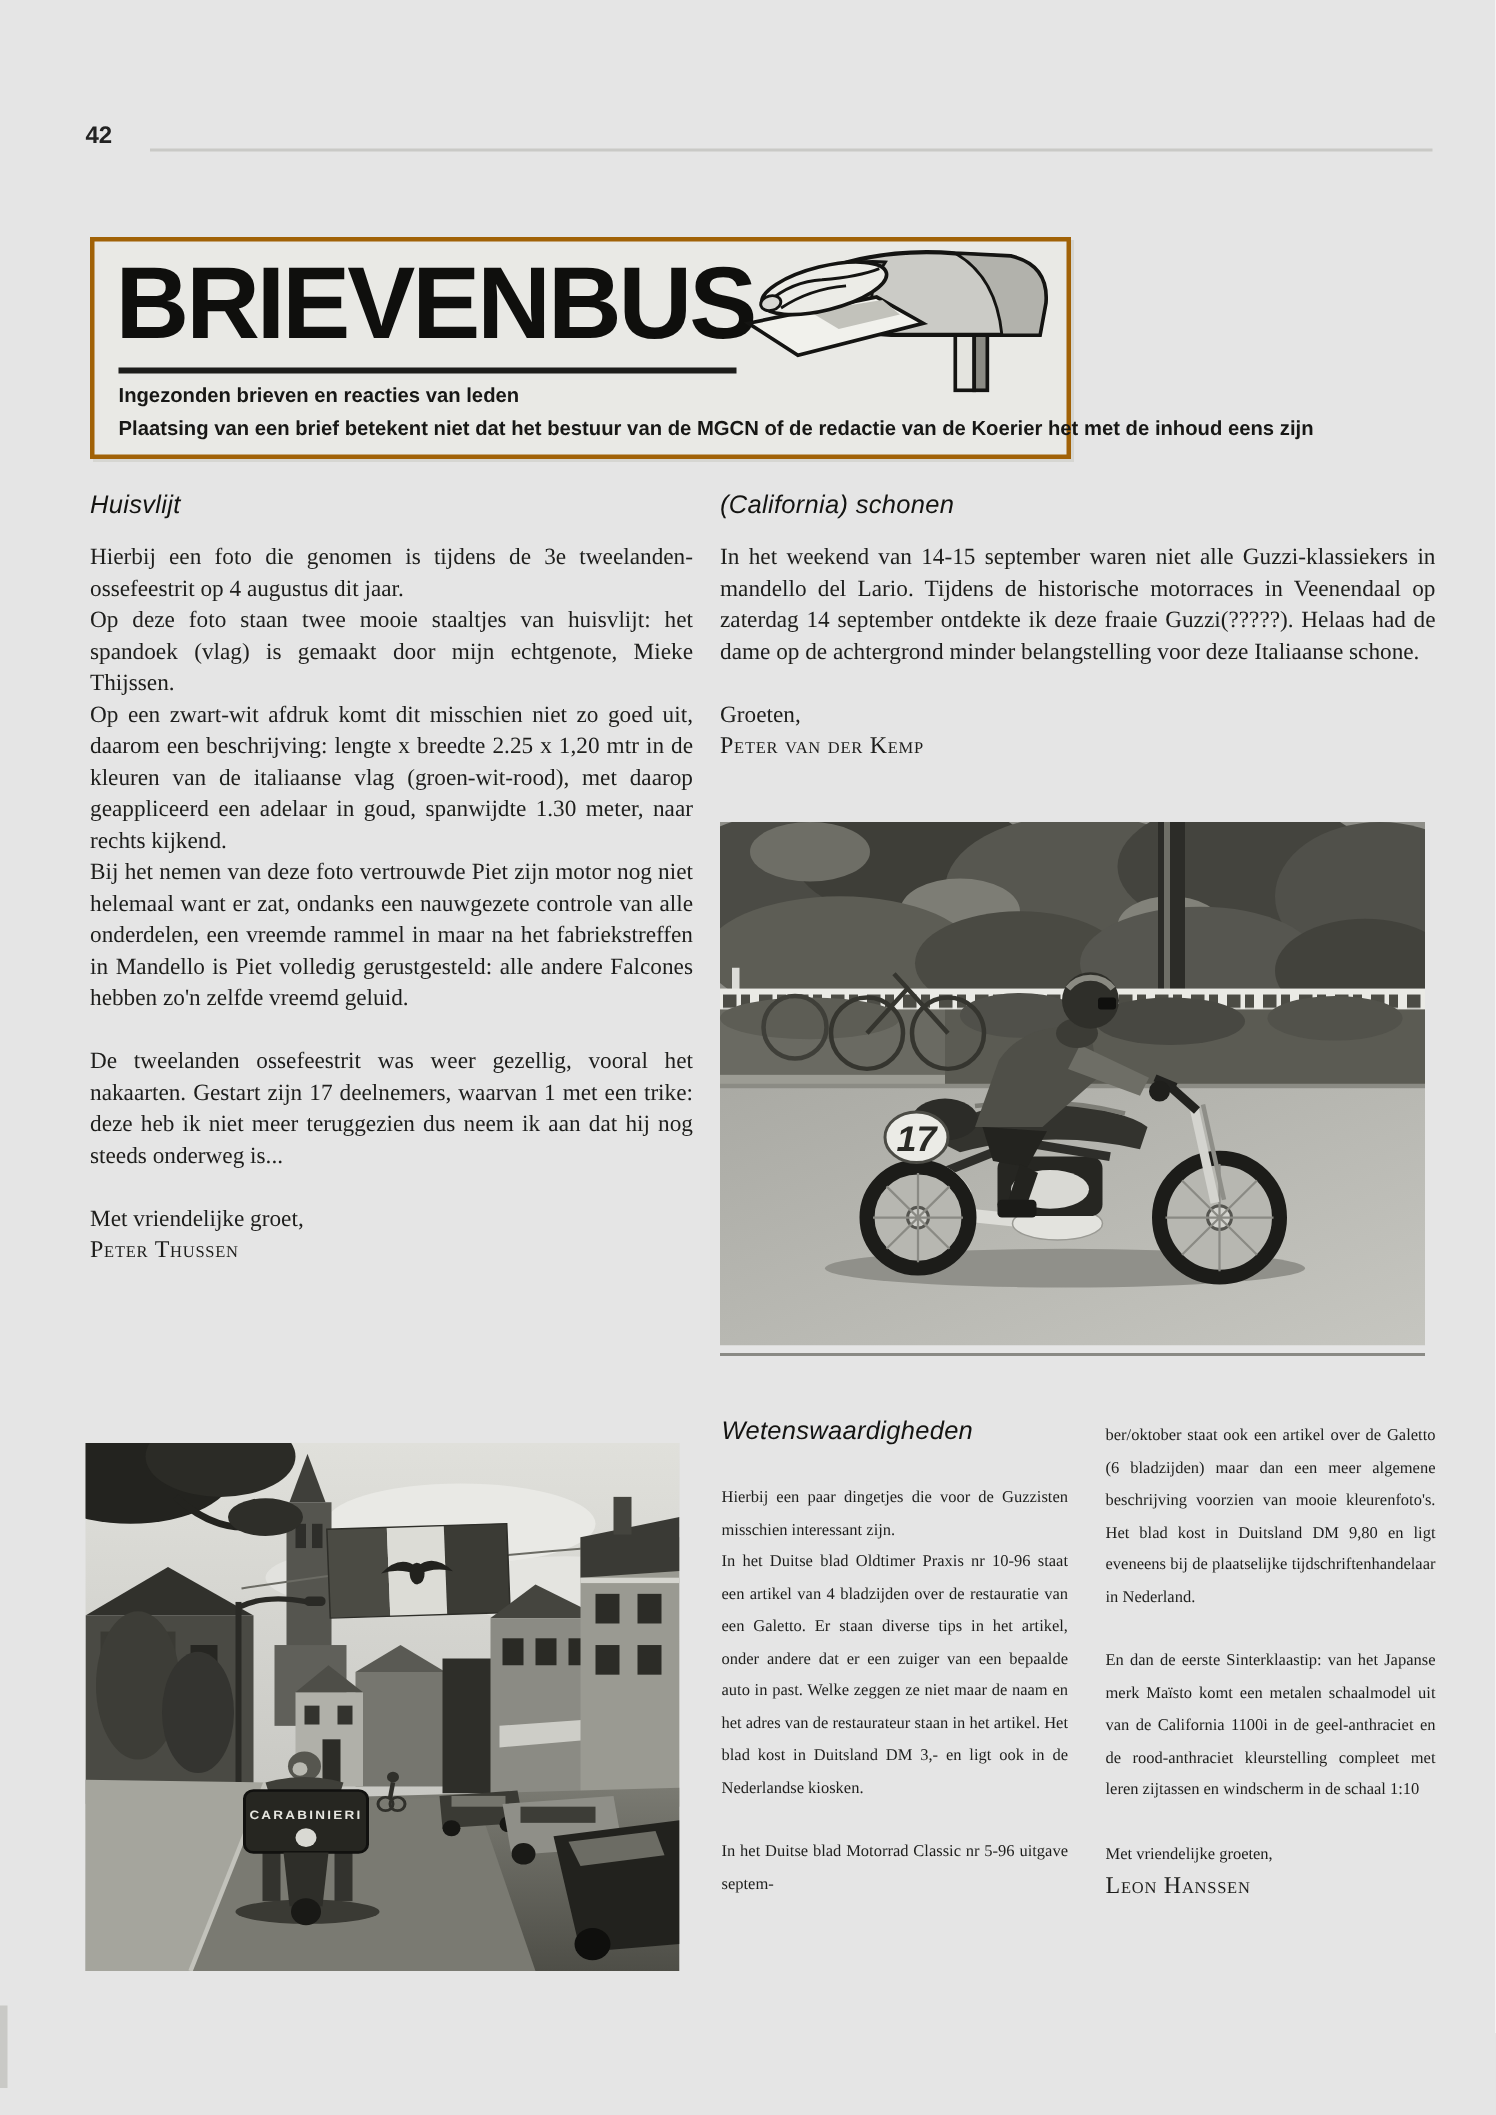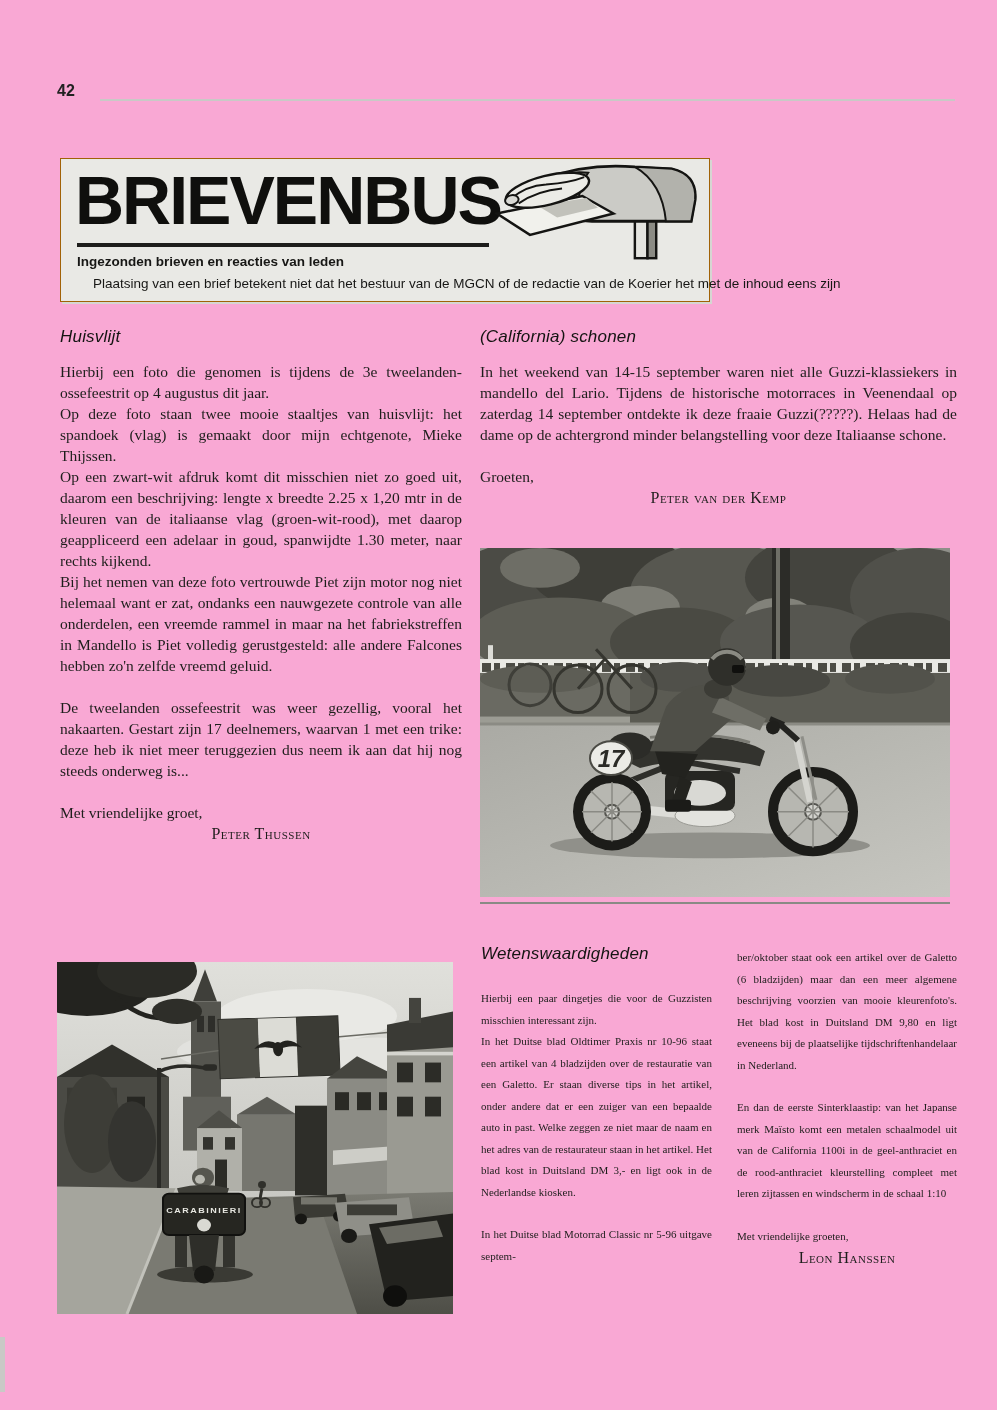--- a/index.html
+++ b/index.html
@@ -1,41 +1,41 @@
 <!DOCTYPE html>
 <html><head>
 <meta charset="utf-8">
 <style>
   html,body{margin:0;padding:0;background:#ffffff;}
-  .page{position:relative;width:997px;height:1410px;background:#f9a8d4;overflow:hidden;
+  .page{position:relative;width:997px;height:1410px;background:#e5e5e5;overflow:hidden;
         font-family:"Liberation Serif",serif;color:#1e1e1c;}
   .pageno{position:absolute;left:57px;top:82px;font-family:"Liberation Sans",sans-serif;
           font-weight:bold;font-size:16px;color:#222;}
   .toprule{position:absolute;left:100px;top:99px;width:855px;height:2px;background:#c9c9c6;}
 
   
   .header-box{position:absolute;left:60px;top:158px;width:648px;height:142px;
-              background:#e9e9e5;border:1px solid #a16207;box-shadow:2px 2px 0 #d6d6d2;}
+              background:#e9e9e5;border:3px solid #a16207;box-shadow:2px 2px 0 #d6d6d2;}
   .hb-title{position:absolute;left:14px;top:4px;font-family:"Liberation Sans",sans-serif;
             font-weight:bold;font-size:68px;line-height:1.1;letter-spacing:-2px;color:#0f0f0d;}
   .hb-underline{position:absolute;left:16px;top:84px;width:412px;height:4px;background:#1d1d1b;}
   .hb-sub1{position:absolute;left:16px;top:95px;font-family:"Liberation Sans",sans-serif;
            font-weight:bold;font-size:13.5px;color:#171715;text-align:right;}
   .hb-sub2{position:absolute;left:16px;top:117px;font-family:"Liberation Sans",sans-serif;
-           font-weight:normal;font-size:13.5px;color:#171715;white-space:nowrap;margin-left:16px;}
+           font-weight:bold;font-size:13.5px;color:#171715;white-space:nowrap;}
   .mailbox{position:absolute;left:424px;top:4px;width:222px;height:102px;}
 
   
   .col{position:absolute;}
   .col h2{margin:0 0 14px 0;font-family:"Liberation Sans",sans-serif;font-style:italic;
           font-weight:normal;font-size:17px;letter-spacing:.2px;color:#141412;}
   .col p{margin:0;font-size:15.5px;line-height:21px;text-align:justify;}
   .col p.gap{margin-top:21px;}
   .col p.closing{margin-top:21px;text-align:left;}
-  .col p.sig{font-variant:small-caps;font-size:16px;letter-spacing:.5px;text-align:center;}
+  .col p.sig{font-variant:small-caps;font-size:16px;letter-spacing:.5px;text-align:left;}
   .col-left{left:60px;top:327px;width:402px;}
   .col-right{left:480px;top:327px;width:477px;}
   .col-bm{left:481px;top:944px;width:231px;}
   .col-bm h2{margin-bottom:24px;}
   .col-bm p,.col-br p{font-size:11px;line-height:21.5px;}
   .col-br{left:737px;top:947px;width:220px;}
 
   
   .photo{position:absolute;margin:0;padding:0;}
   .photo svg{display:block;width:100%;height:100%;}

